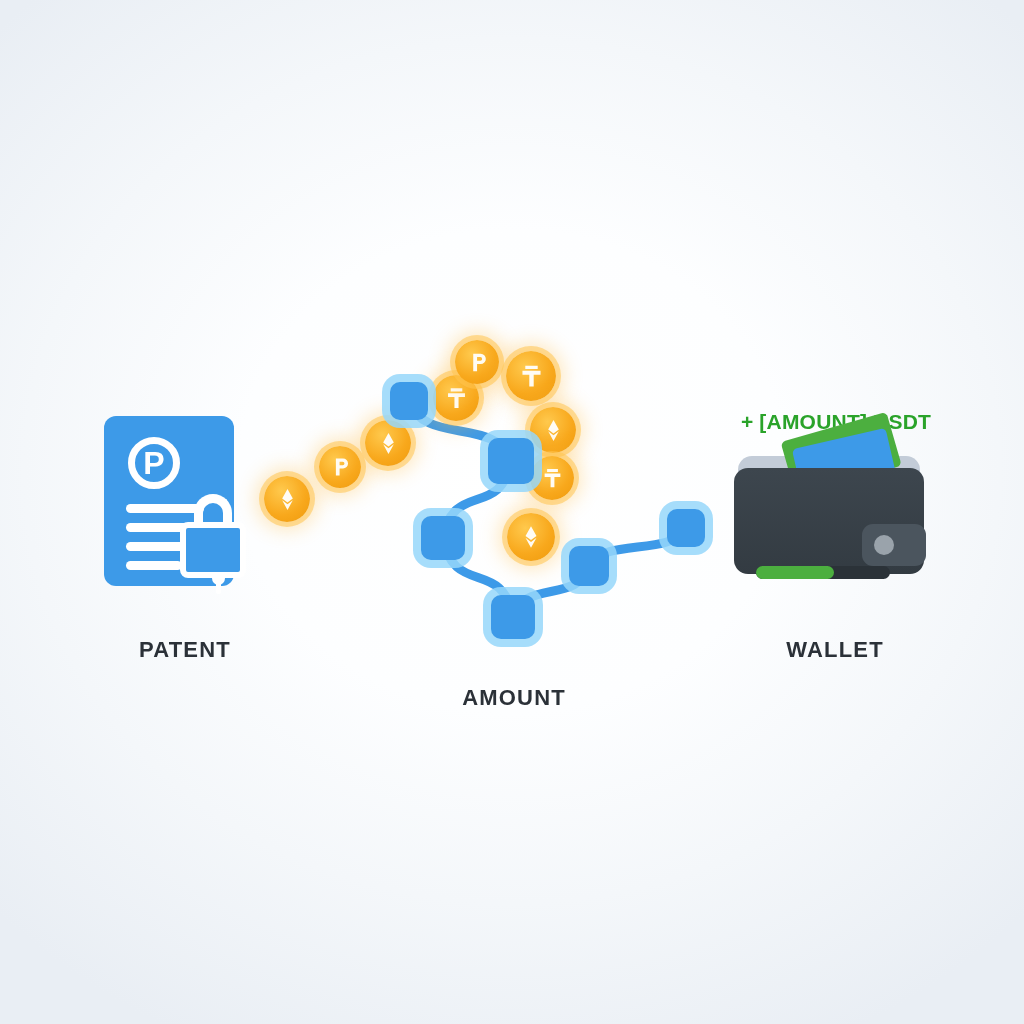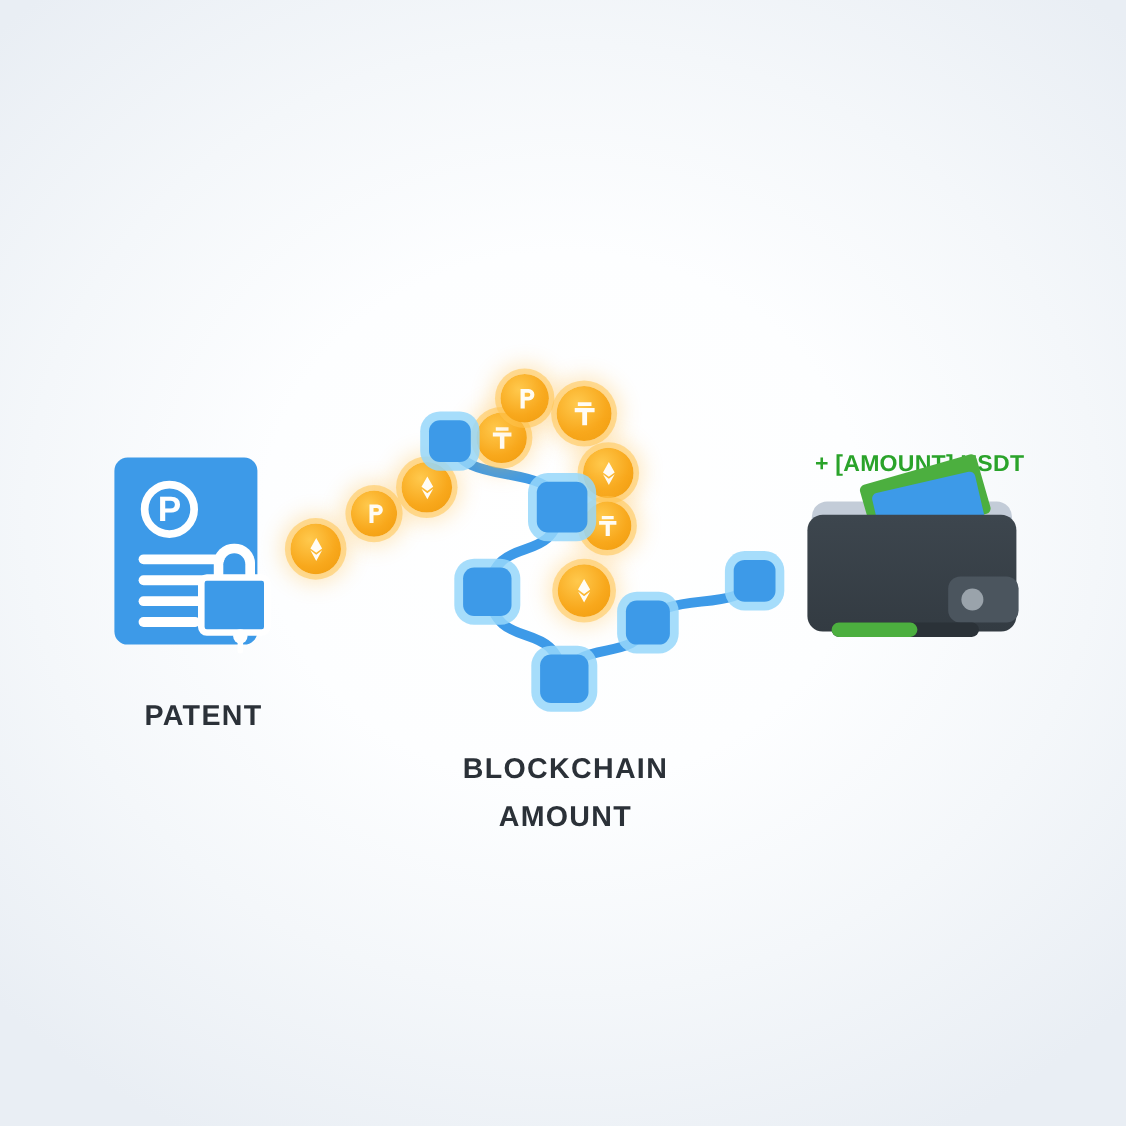--- a/index.html
+++ b/index.html
@@ -167,21 +167,21 @@
     font-size: 21px;
     font-weight: bold;
     letter-spacing: 0.2px;
     white-space: nowrap;
   }
 
   
   .caption {
     position: absolute;
     color: #2b3138;
-    font-size: 26px;
+    font-size: 22px;
     font-weight: bold;
     letter-spacing: 1.2px;
     text-align: center;
     line-height: 44px;
   }
   #label-patent { left: 35px; top: 628px; width: 300px; }
   #label-nodes  { left: 364px; top: 676px; width: 300px; }
   #label-wallet { left: 685px; top: 628px; width: 300px; }
 
   
@@ -318,18 +318,18 @@
       </div>
       <div class="wallet-bar-track">
         <div class="wallet-bar-fill"></div>
       </div>
     </div>
   </div>
 
   <div class="caption abs" id="label-patent">PATENT</div>
 
   <div class="caption abs" id="label-nodes">
-    <div>BLOCKCHAIN</div>
     <div>AMOUNT</div>
   </div>
 
+  <div class="caption abs" id="label-wallet">WALLET</div>
 
 </div>
 
 </body></html>

